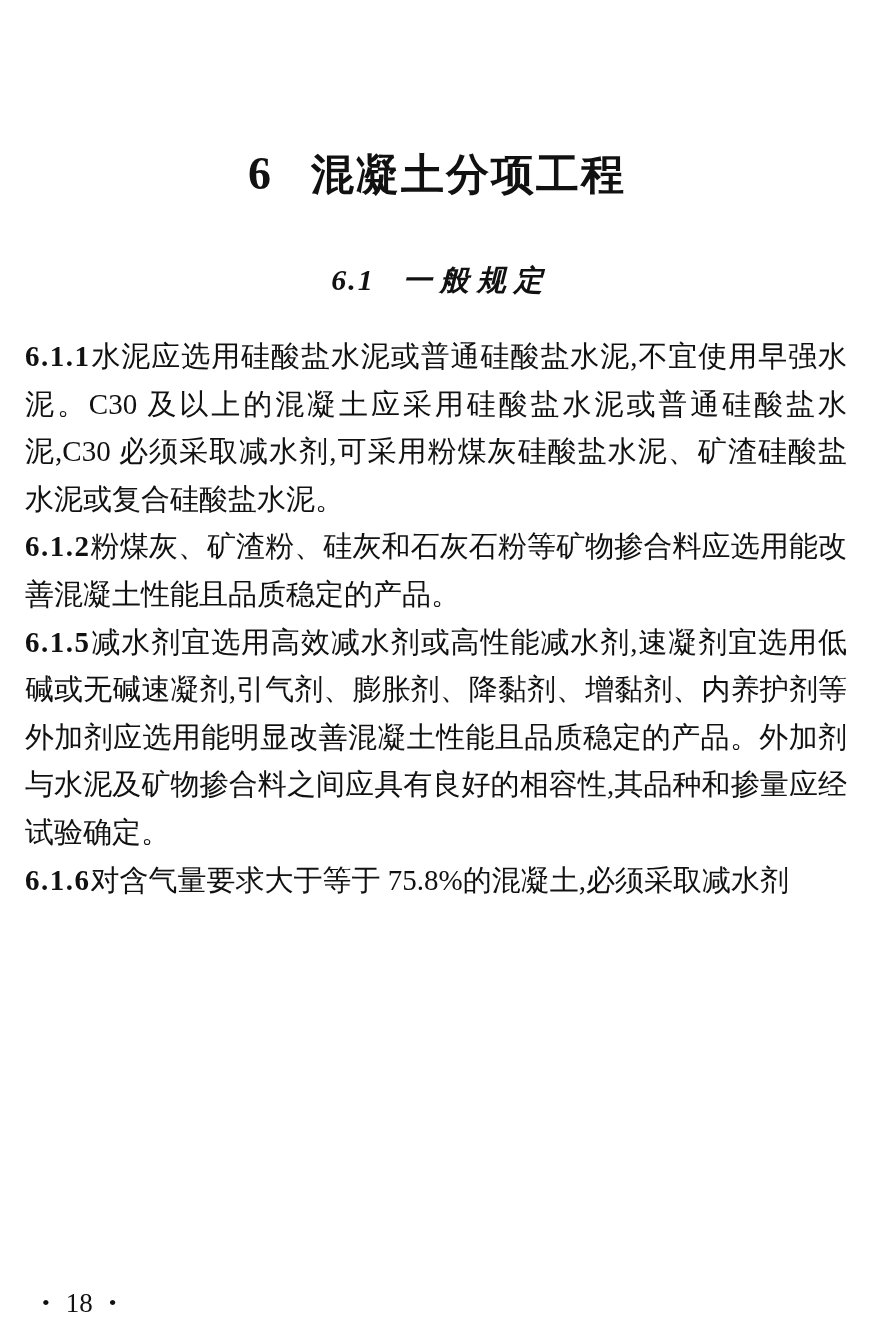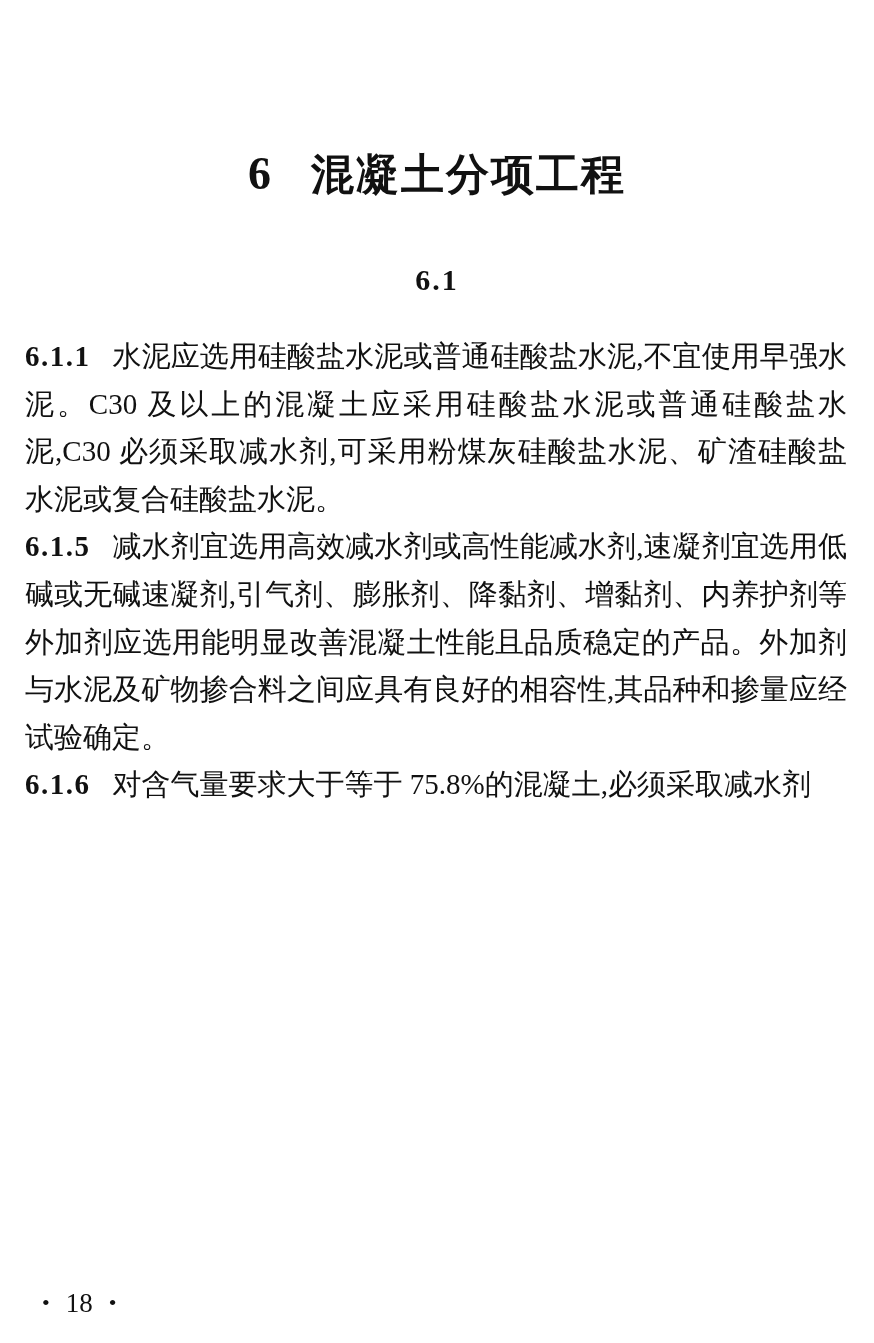--- a/index.html
+++ b/index.html
@@ -43,20 +43,21 @@
     position: absolute;
     top: 262px;
     left: 0;
     right: 0;
     display: flex;
     justify-content: center;
     align-items: flex-end;
     gap: 28px;
     font-weight: bold;
     line-height: 1.2;
+    font-style: italic;
   }
   .section-title .num {
     font-size: 30px;
     letter-spacing: 2px;
     font-family: "Liberation Serif", "DejaVu Serif", serif;
   }
   .section-title .txt {
     font-size: 29px;
     font-family: "Liberation Sans", "DejaVu Sans", sans-serif;
   }
@@ -71,21 +72,20 @@
     text-align: justify;
     text-justify: inter-ideograph;
   }
   .clause {
     margin: 0;
     padding: 0;
   }
   .clause-num {
     font-weight: bold;
     letter-spacing: 1.5px;
-    margin-right: 22px;
   }
   
   .footer {
     position: absolute;
     top: 1287px;
     left: 42px;
     display: flex;
     align-items: center;
     gap: 16px;
     font-size: 27px;
@@ -101,24 +101,26 @@
 
 <div class="page">
 
   <div class="chapter-title">
     <span class="num">6</span>
     <span class="txt">混凝土分项工程</span>
   </div>
 
   <div class="section-title">
     <span class="num">6.1</span>
+    <span class="txt">一 般 规 定</span>
   </div>
 
   <div class="clauses">
     <p class="clause"><span class="clause-num">6.1.1</span><span class="clause-text">水泥应选用硅酸盐水泥或普通硅酸盐水泥,不宜使用早强水泥。C30 及以上的混凝土应采用硅酸盐水泥或普通硅酸盐水泥,C30 必须采取减水剂,可采用粉煤灰硅酸盐水泥、矿渣硅酸盐水泥或复合硅酸盐水泥。</span></p>
+    <p class="clause"><span class="clause-num">6.1.2</span><span class="clause-text">粉煤灰、矿渣粉、硅灰和石灰石粉等矿物掺合料应选用能改善混凝土性能且品质稳定的产品。</span></p>
     <p class="clause"><span class="clause-num">6.1.5</span><span class="clause-text">减水剂宜选用高效减水剂或高性能减水剂,速凝剂宜选用低碱或无碱速凝剂,引气剂、膨胀剂、降黏剂、增黏剂、内养护剂等外加剂应选用能明显改善混凝土性能且品质稳定的产品。外加剂与水泥及矿物掺合料之间应具有良好的相容性,其品种和掺量应经试验确定。</span></p>
     <p class="clause"><span class="clause-num">6.1.6</span><span class="clause-text">对含气量要求大于等于 75.8%的混凝土,必须采取减水剂</span></p>
   </div>
 
   <div class="footer">
     <span class="dot">•</span>
     <span class="pn">18</span>
     <span class="dot">•</span>
   </div>
 

